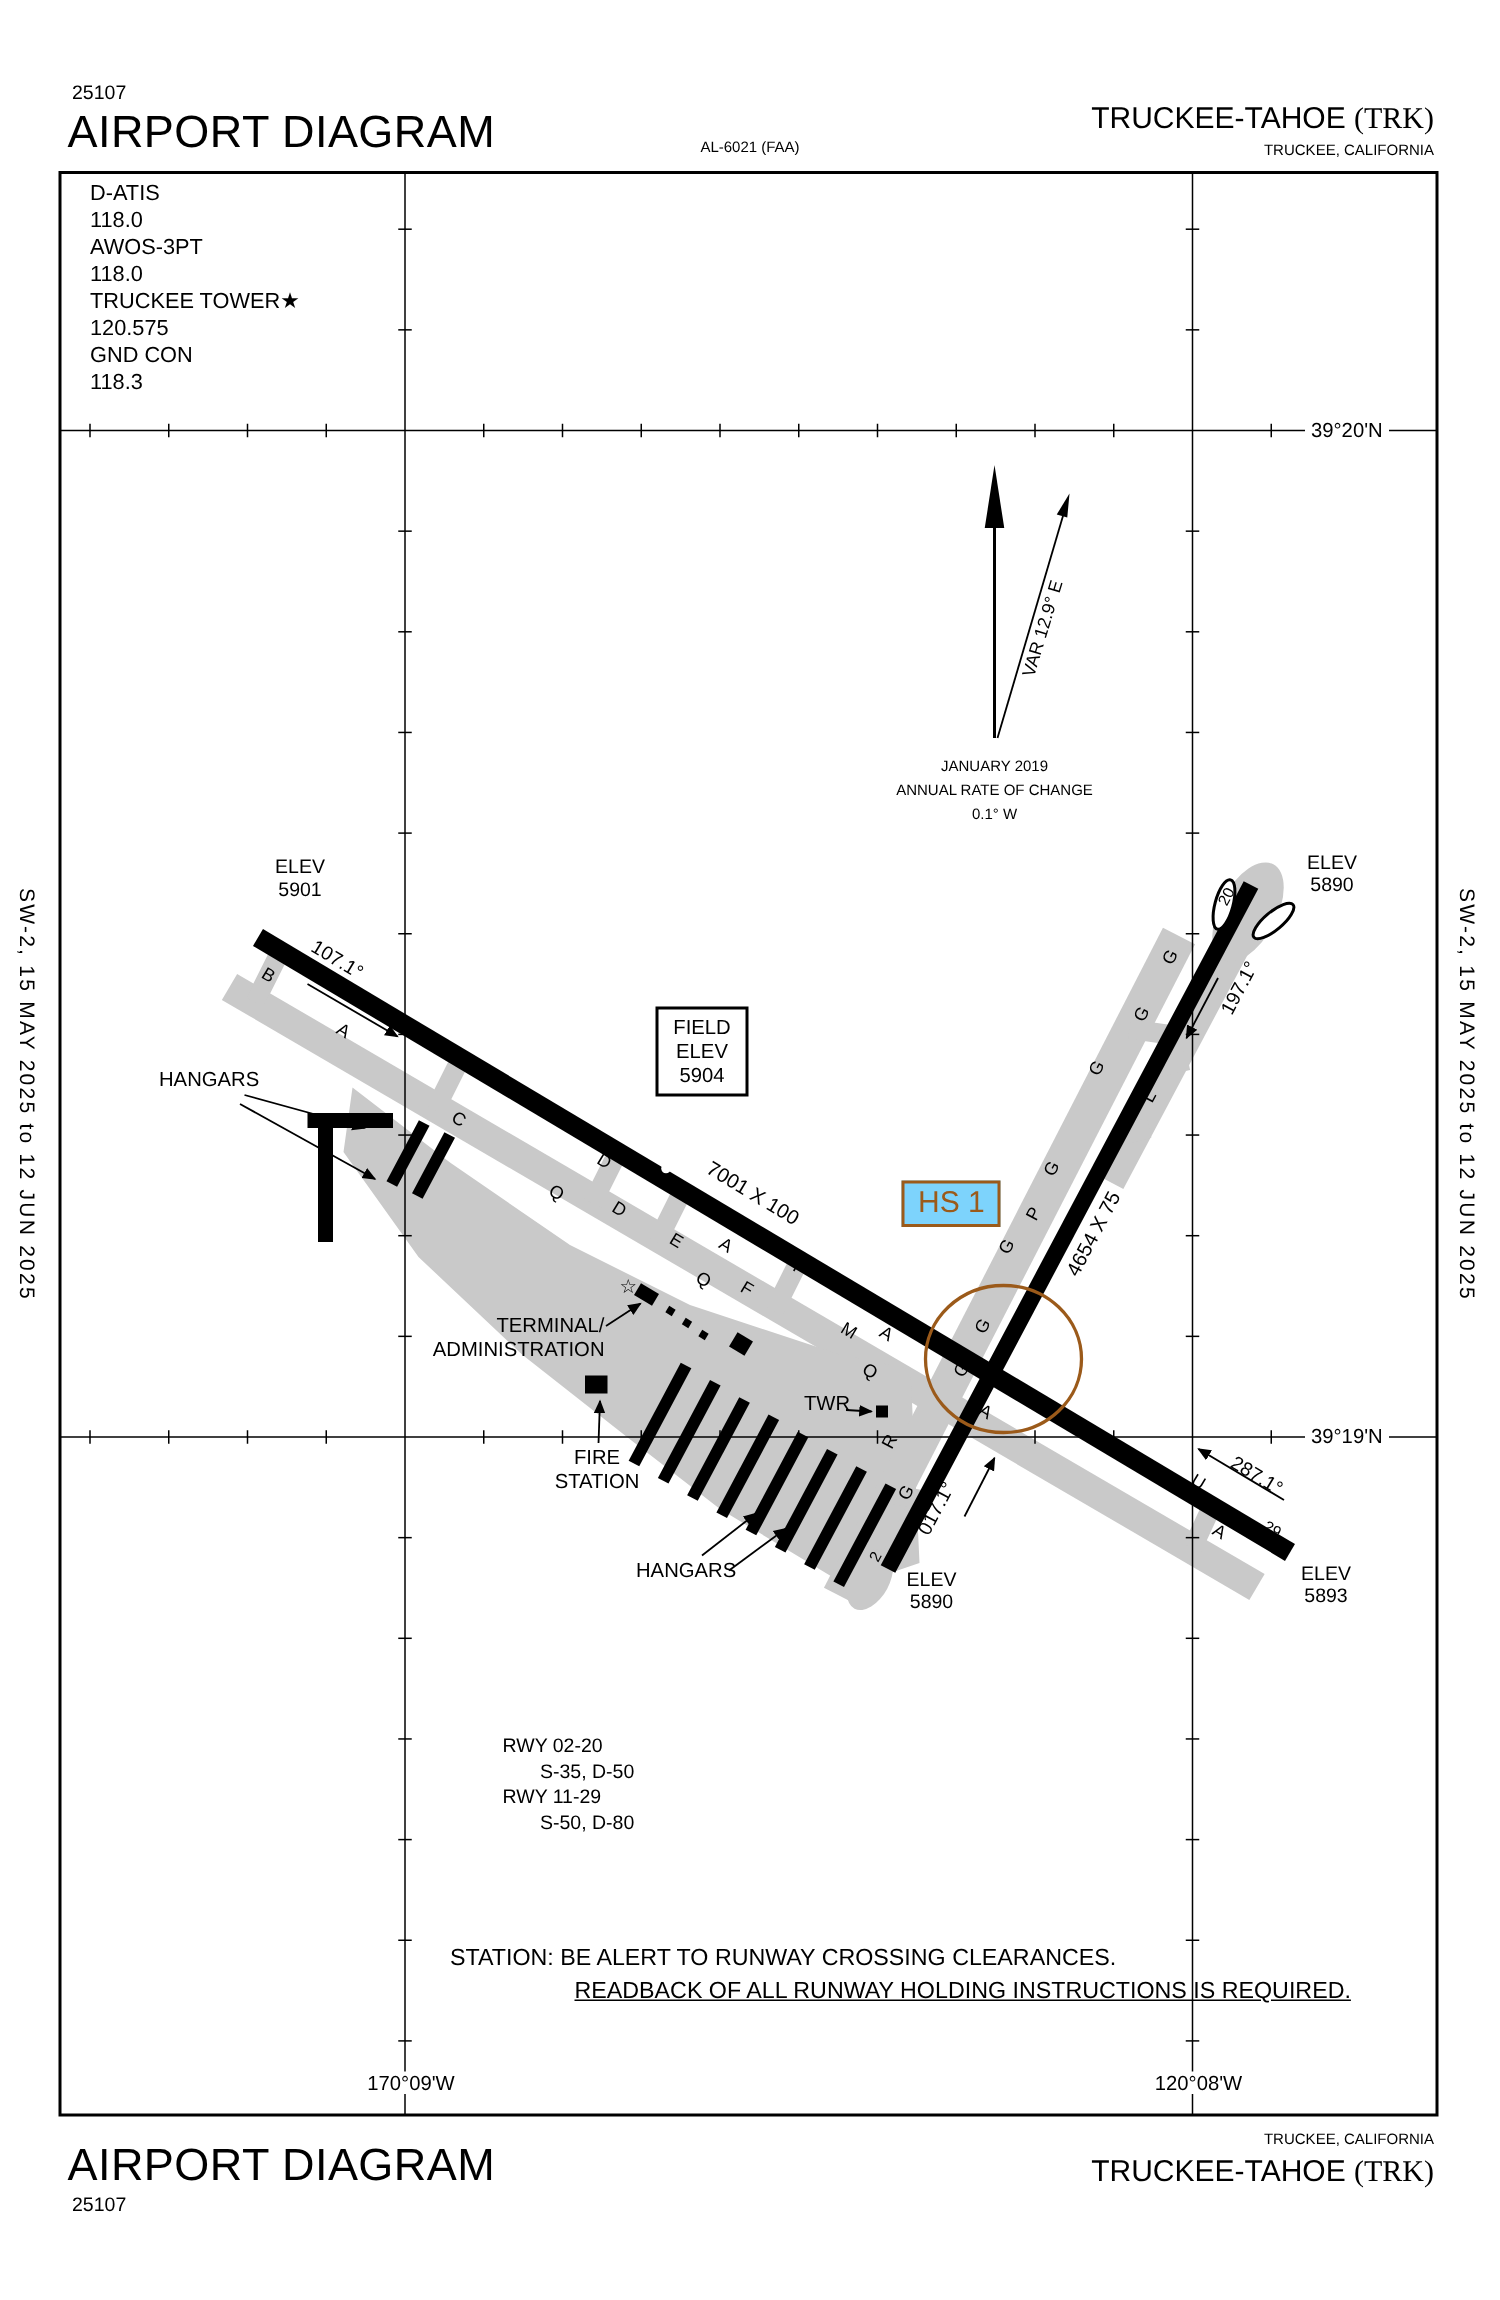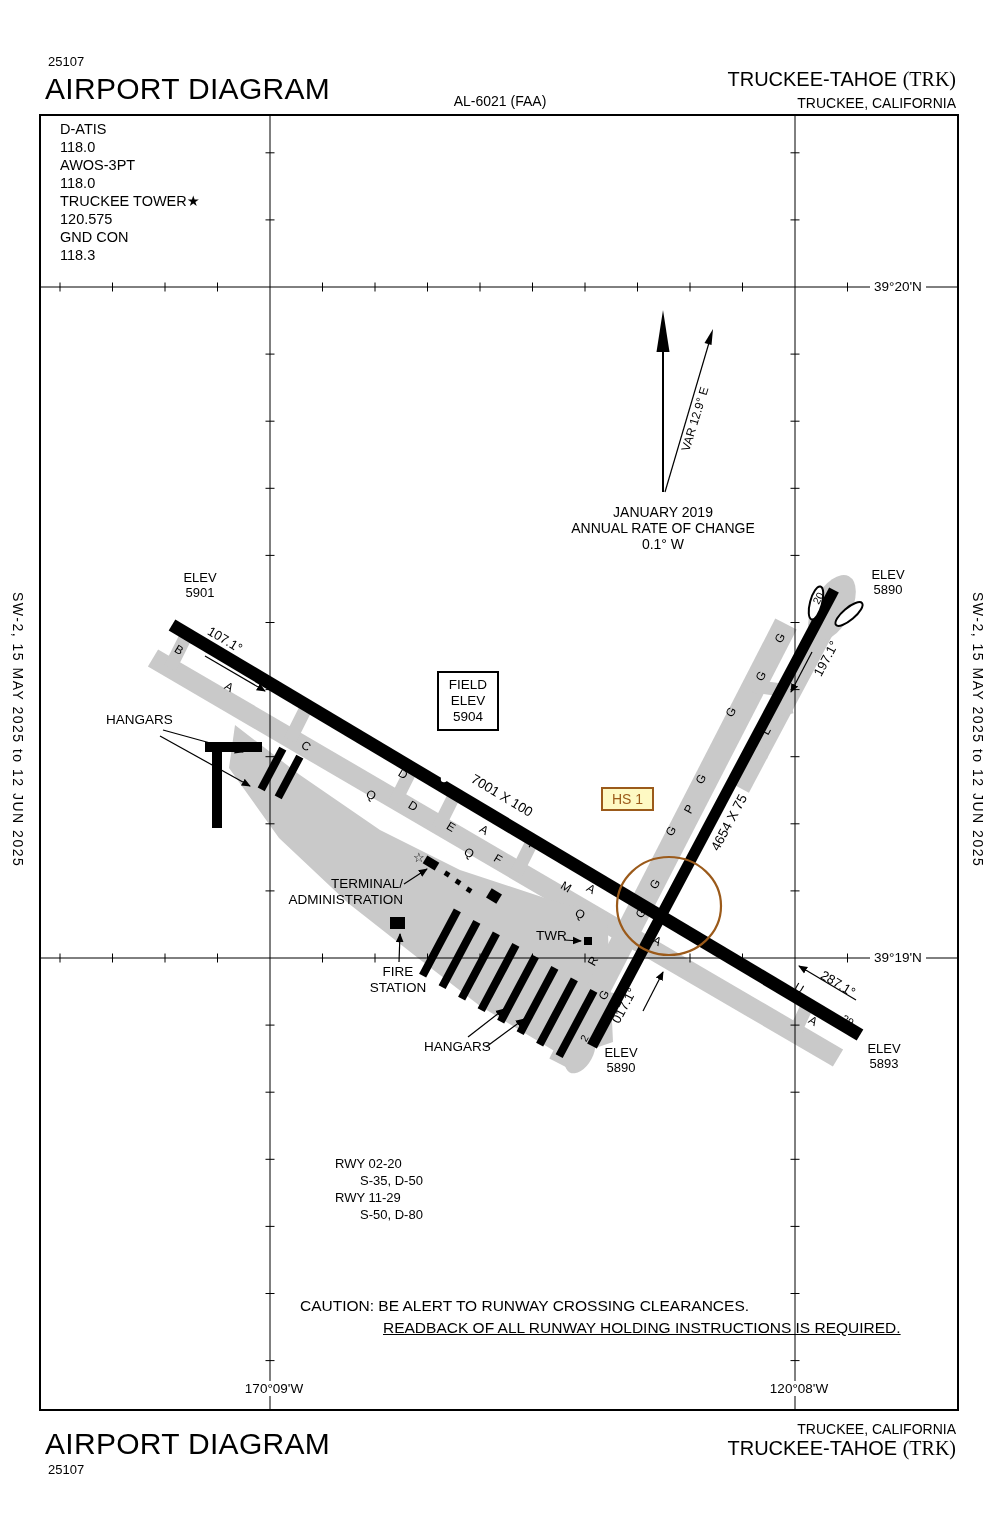--- a/index.html
+++ b/index.html
@@ -3,33 +3,33 @@
 <meta charset="utf-8">
 <style>
   html,body{margin:0;padding:0;}
   body{width:1000px;height:1533px;position:relative;background:#fff;color:#000;
        font-family:"Liberation Sans",sans-serif;overflow:hidden;}
   .t{position:absolute;white-space:nowrap;}
   .ctr{text-align:center;}
   .right{text-align:right;}
   .h1{font-size:30px;letter-spacing:.3px;}
   .small{font-size:13px;}
-  .med{font-size:14px;}
+  .med{font-size:10px;}
   .serif{font-family:"Liberation Serif",serif;}
   .vtext{writing-mode:vertical-rl;font-size:14px;letter-spacing:1.5px;}
   .elev{width:64px;text-align:center;font-size:13px;line-height:15px;}
   .hdg{font-size:13px;width:70px;text-align:center;}
   .dim{font-size:13.5px;text-align:center;}
   .rnum{font-size:10.5px;text-align:center;}
   .coord{font-size:13.5px;background:#fff;padding:0 4px;}
   .commline{font-size:14.5px;line-height:18px;}
   .box{position:absolute;border:2px solid #000;background:#fff;text-align:center;
        font-size:13.5px;line-height:16px;padding:4px 6px;}
-  .hsbox{position:absolute;border:2px solid #9B5A1A;color:#9B5A1A;background:#fef9c3;
-       font-size:14px;padding:2px 9px;}
+  .hsbox{position:absolute;border:2px solid #9B5A1A;color:#9B5A1A;background:#7dd3fc;
+       font-size:20px;padding:2px 9px;}
   .twy{position:absolute;width:16px;height:16px;line-height:16px;text-align:center;font-size:12px;}
   svg{position:absolute;left:0;top:0;}
   .lbl{font-size:13.5px;}
   .caution{font-size:15.5px;}
   .u{text-decoration:underline;}
 </style>
 </head>
 <body>
 
 <svg id="geo" width="1000" height="1533" viewBox="0 0 1000 1533">
@@ -309,21 +309,21 @@
     <div class="twy" style="left: 805px; top: 1013px; transform: rotate(31deg);">A</div>
   </div>
 
 <div class="t" style="left:335px;top:1155px;font-size:13px;line-height:17px;">
   <div>RWY 02-20</div>
   <div style="padding-left:25px;">S-35, D-50</div>
   <div>RWY 11-29</div>
   <div style="padding-left:25px;">S-50, D-80</div>
 </div>
 
-<div class="t caution" style="left:300px;top:1297px;">CAUTION: BE ALERT TO RUNWAY CROSSING CLEARANCES.</div>
+<div class="t caution" style="left:300px;top:1297px;">STATION: BE ALERT TO RUNWAY CROSSING CLEARANCES.</div>
 <div class="t caution u" style="left:383px;top:1319px;">READBACK OF ALL RUNWAY HOLDING INSTRUCTIONS IS REQUIRED.</div>
 
 <div class="t h1" style="left:45px;top:1427px;">AIRPORT DIAGRAM</div>
 <div class="t small" style="left:48px;top:1462px;">25107</div>
 <div class="t med right" style="left:600px;top:1421px;width:356px;">TRUCKEE, CALIFORNIA</div>
 <div class="t right" style="left:600px;top:1437px;width:356px;font-size:20px;">
   <span>TRUCKEE-TAHOE</span>
   <span class="serif">(TRK)</span>
 </div>
 

